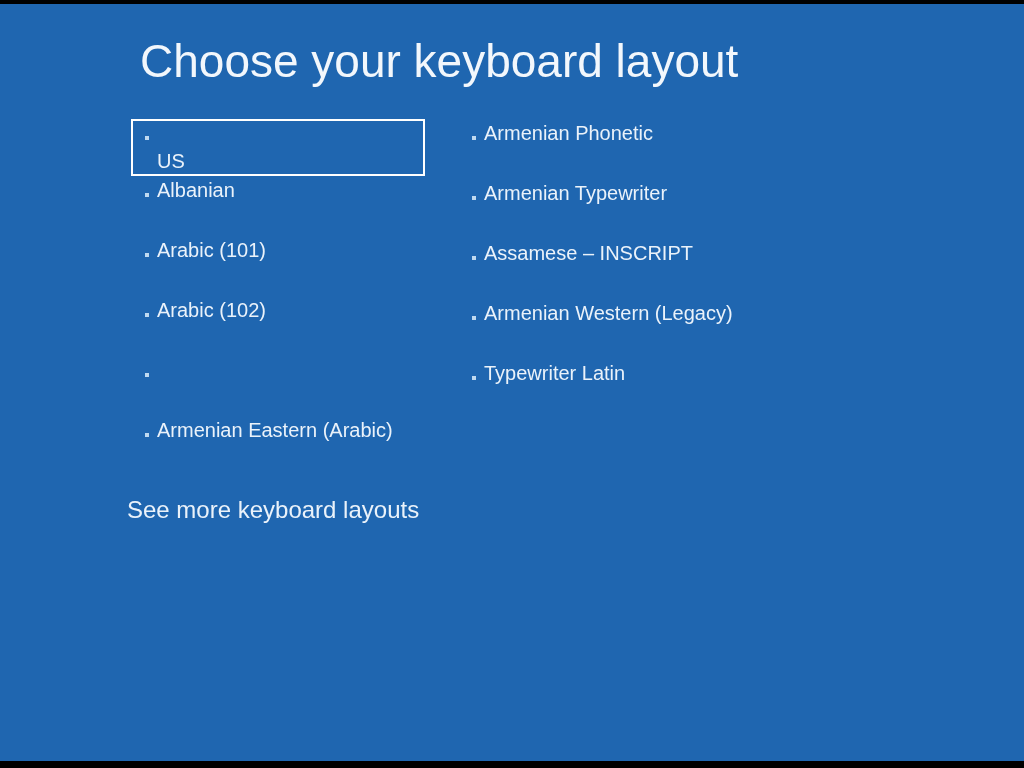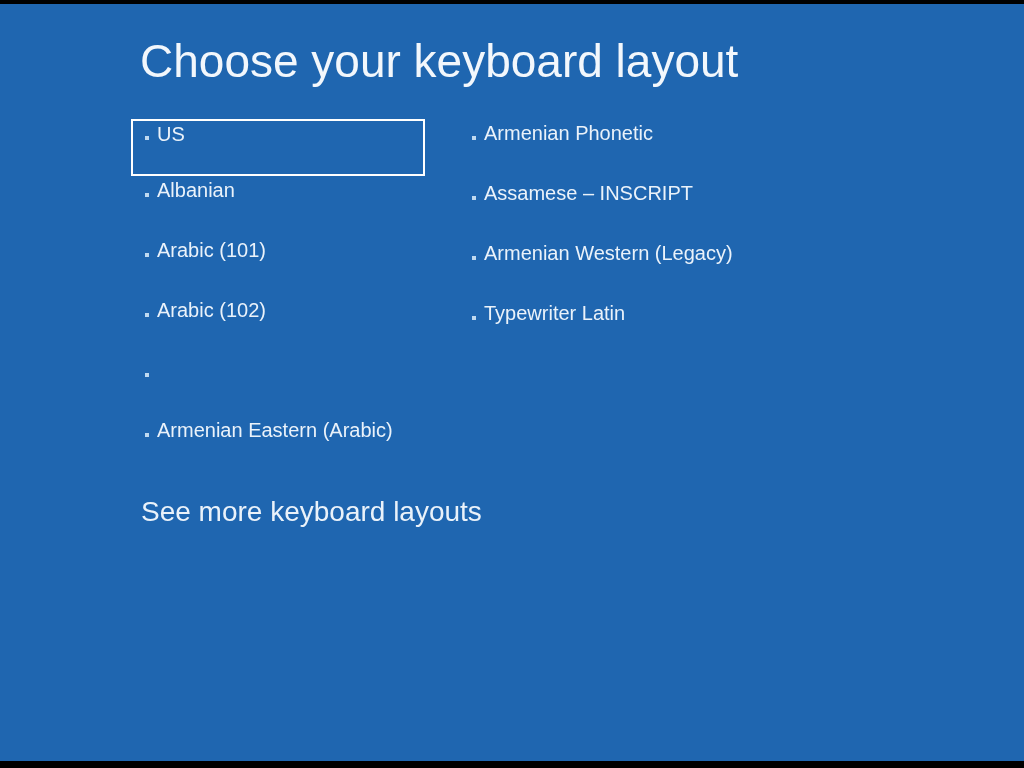--- a/index.html
+++ b/index.html
@@ -88,29 +88,30 @@
     white-space: nowrap;
   }
 
   
   .layout-item.focused {
     border: 2px solid #FFFFFF;
     padding-left: 22px;
     height: 57px;
     margin-left: -2px;
     width: 294px;
+    align-items: flex-end;
   }
   .layout-item.focused .bullet { left: 12px; top: 15px; }
   .layout-item.focused .item-label { line-height: 26px; }
 
   #see-more-link {
     position: absolute;
-    left: 141px;
+    left: 127px;
     top: 492px;
-    font-size: 28px;
+    font-size: 24px;
     font-weight: 400;
     color: #EAF2FA;
     white-space: nowrap;
     cursor: pointer;
   }
 </style>
 </head>
 <body>
 
 <div id="screen">
@@ -154,20 +155,24 @@
 
     </div>
 
     <div id="column-right" class="column">
 
       <div class="layout-item">
         <span class="bullet"></span>
         <span class="item-label">Armenian Phonetic</span>
       </div>
 
+      <div class="layout-item">
+        <span class="bullet"></span>
+        <span class="item-label">Armenian Typewriter</span>
+      </div>
 
       <div class="layout-item">
         <span class="bullet"></span>
         <span class="item-label">Assamese – INSCRIPT</span>
       </div>
 
       <div class="layout-item">
         <span class="bullet"></span>
         <span class="item-label">Armenian Western (Legacy)</span>
       </div>

